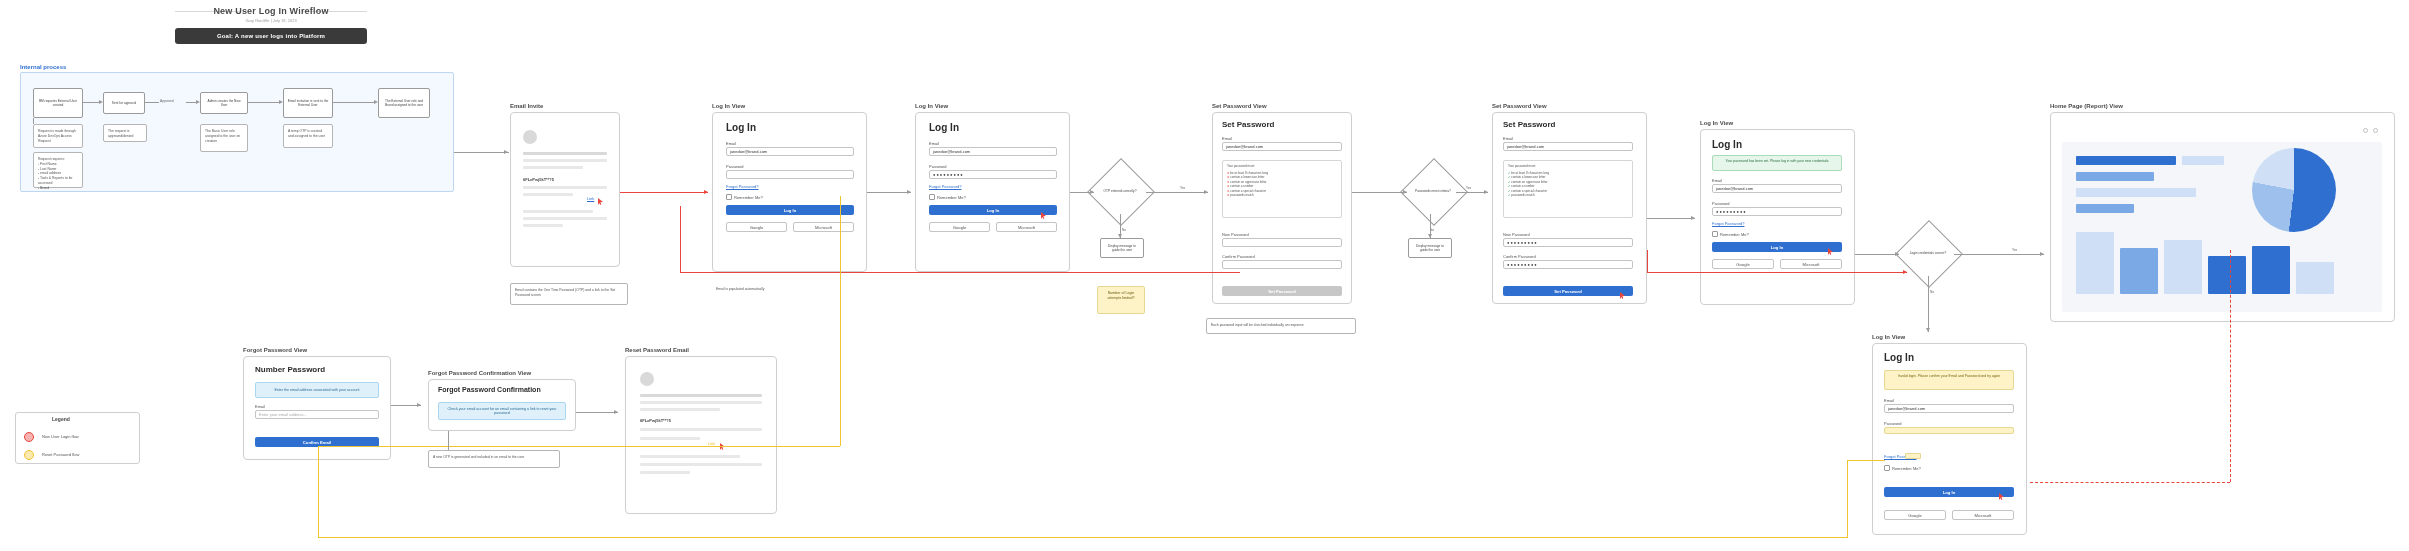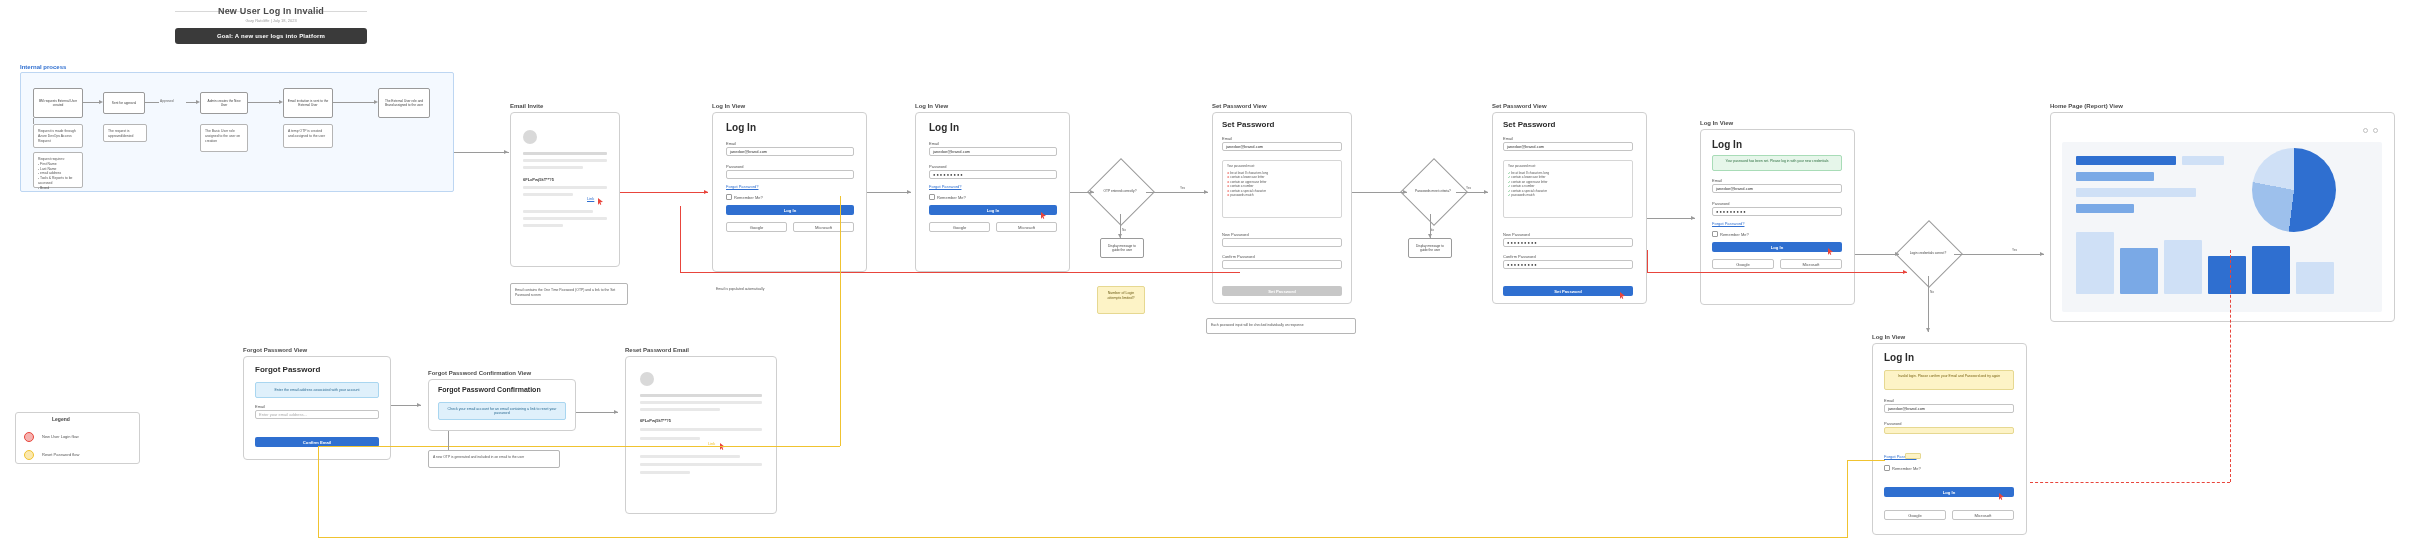--- a/index.html
+++ b/index.html
@@ -55,21 +55,21 @@
   .tiny{font-size:3.2px;color:#666;line-height:1.4;}
   .winbtn{width:5px;height:5px;border-radius:50%;border:1px solid #c0c0c0;display:inline-block;}
 </style>
 </head>
 <body>
 
 <div class="canvas">
 
   <div class="abs hdr-rule" style="left:175px;top:11px;width:65px;"></div>
   <div class="abs hdr-rule" style="left:302px;top:11px;width:65px;"></div>
-  <div class="abs ttl" style="left:160px;top:6px;width:222px;text-align:center;">New User Log In Invalid</div>
+  <div class="abs ttl" style="left:160px;top:6px;width:222px;text-align:center;">New User Log In Wireflow</div>
   <div class="abs sub" style="left:160px;top:18px;width:222px;">Gary Ratcliffe | July 18, 2023</div>
   <div class="abs goal" style="left:175px;top:28px;width:192px;">Goal: A new user logs into Platform</div>
 
   <div class="abs sectionlabel" style="left:20px;top:64px;">Internal process</div>
   <div class="abs dashbox" style="left:20px;top:72px;width:434px;height:120px;"></div>
 
   <div class="abs procbox" style="left:33px;top:88px;width:50px;height:30px;display:flex;align-items:center;justify-content:center;">BM requests External User created</div>
   <div class="abs procbox" style="left:103px;top:92px;width:42px;height:22px;display:flex;align-items:center;justify-content:center;">Sent for approval</div>
   <div class="abs tiny" style="left:160px;top:99px;">Approved</div>
   <div class="abs procbox" style="left:200px;top:92px;width:48px;height:22px;display:flex;align-items:center;justify-content:center;">Admin creates the New User</div>
@@ -254,21 +254,21 @@
   <div class="abs" style="left:2252px;top:148px;width:84px;height:84px;border-radius:50%;background:conic-gradient(#2f6fd0 0 52%, #9dc0ec 52% 78%, #cfe0f6 78% 100%);"></div>
   <div class="abs skel-b3" style="left:2076px;top:232px;width:38px;height:62px;"></div>
   <div class="abs skel-b2" style="left:2120px;top:248px;width:38px;height:46px;"></div>
   <div class="abs skel-b3" style="left:2164px;top:240px;width:38px;height:54px;"></div>
   <div class="abs skel-b" style="left:2208px;top:256px;width:38px;height:38px;"></div>
   <div class="abs skel-b" style="left:2252px;top:246px;width:38px;height:48px;"></div>
   <div class="abs skel-b3" style="left:2296px;top:262px;width:38px;height:32px;"></div>
 
   <div class="abs framelabel" style="left:243px;top:347px;">Forgot Password View</div>
   <div class="abs card-lg" style="left:243px;top:356px;width:148px;height:104px;"></div>
-  <div class="abs h3" style="left:255px;top:365px;">Forgot Password</div>
+  <div class="abs h3" style="left:255px;top:365px;">Number Password</div>
   <div class="abs" style="left:255px;top:382px;width:124px;height:16px;background:#dff0fb;border:1px solid #a9d6f0;border-radius:2px;font-size:3.6px;color:#2a6a92;display:flex;align-items:center;justify-content:center;text-align:center;padding:0 4px;">Enter the email address associated with your account</div>
   <div class="abs lbl" style="left:255px;top:404px;">Email</div>
   <div class="abs inp" style="left:255px;top:410px;width:124px;height:9px;color:#aaa;">Enter your email address...</div>
   <div class="abs btn-primary" style="left:255px;top:437px;width:124px;height:10px;">Confirm Email</div>
 
   <div class="abs framelabel" style="left:428px;top:370px;">Forgot Password Confirmation View</div>
   <div class="abs card-lg" style="left:428px;top:379px;width:148px;height:52px;"></div>
   <div class="abs h3" style="left:438px;top:386px;font-size:7px;">Forgot Password Confirmation</div>
   <div class="abs" style="left:438px;top:402px;width:128px;height:18px;background:#dff0fb;border:1px solid #a9d6f0;border-radius:2px;font-size:3.6px;color:#2a6a92;display:flex;align-items:center;justify-content:center;text-align:center;padding:0 4px;">Check your email account for an email containing a link to reset your password</div>
   <div class="abs notebox" style="left:428px;top:450px;width:132px;height:18px;">A new OTP is generated and included in an email to the user</div>

